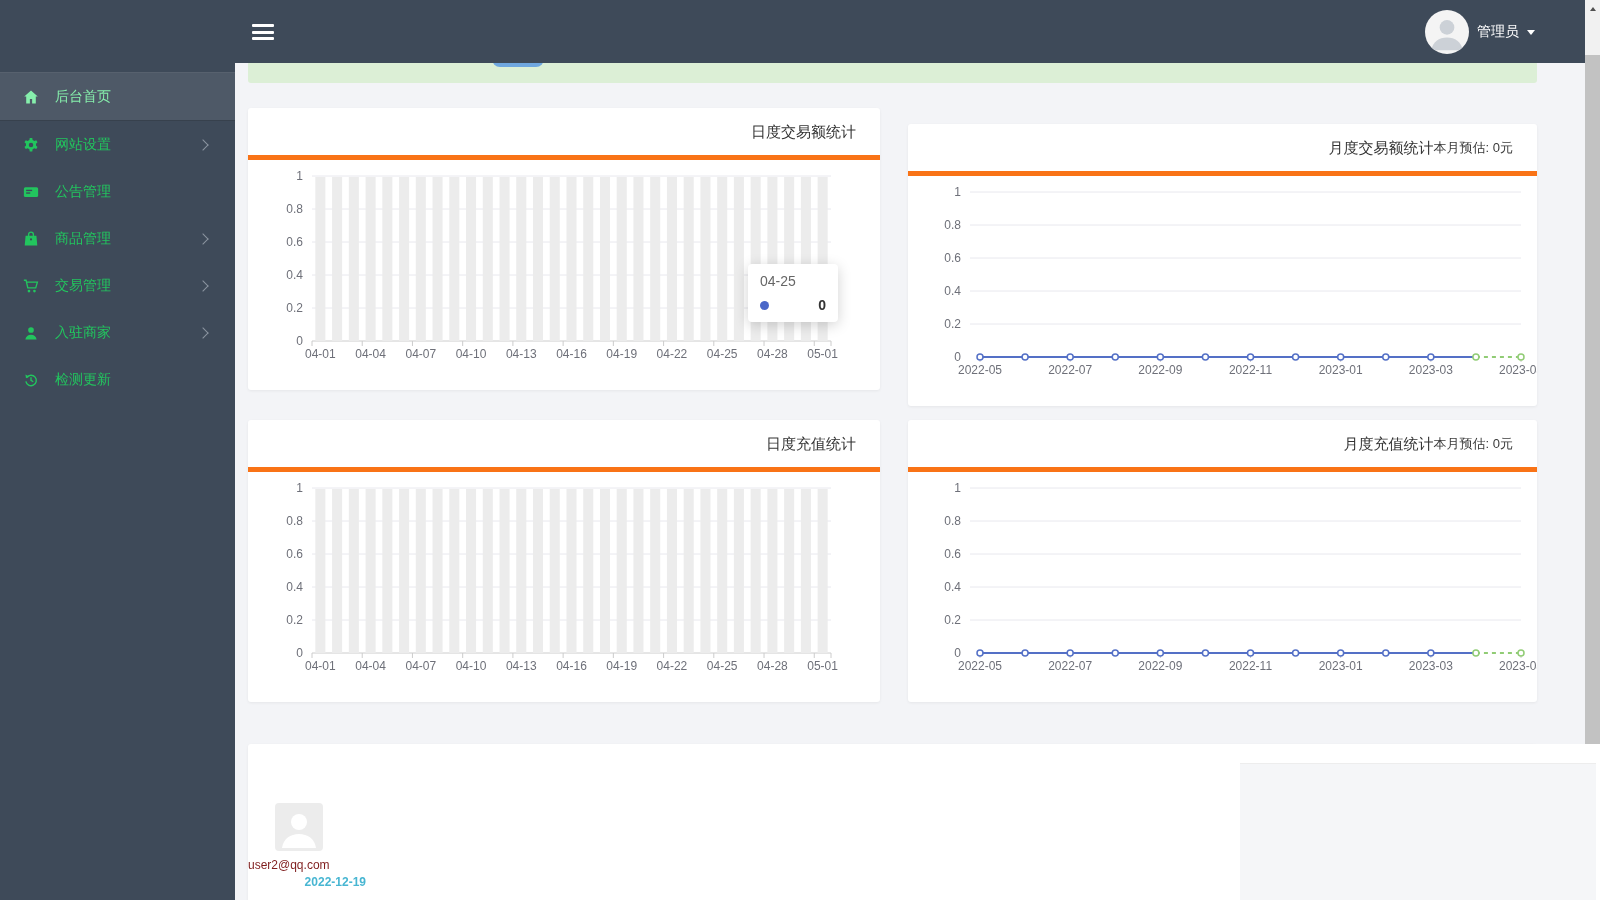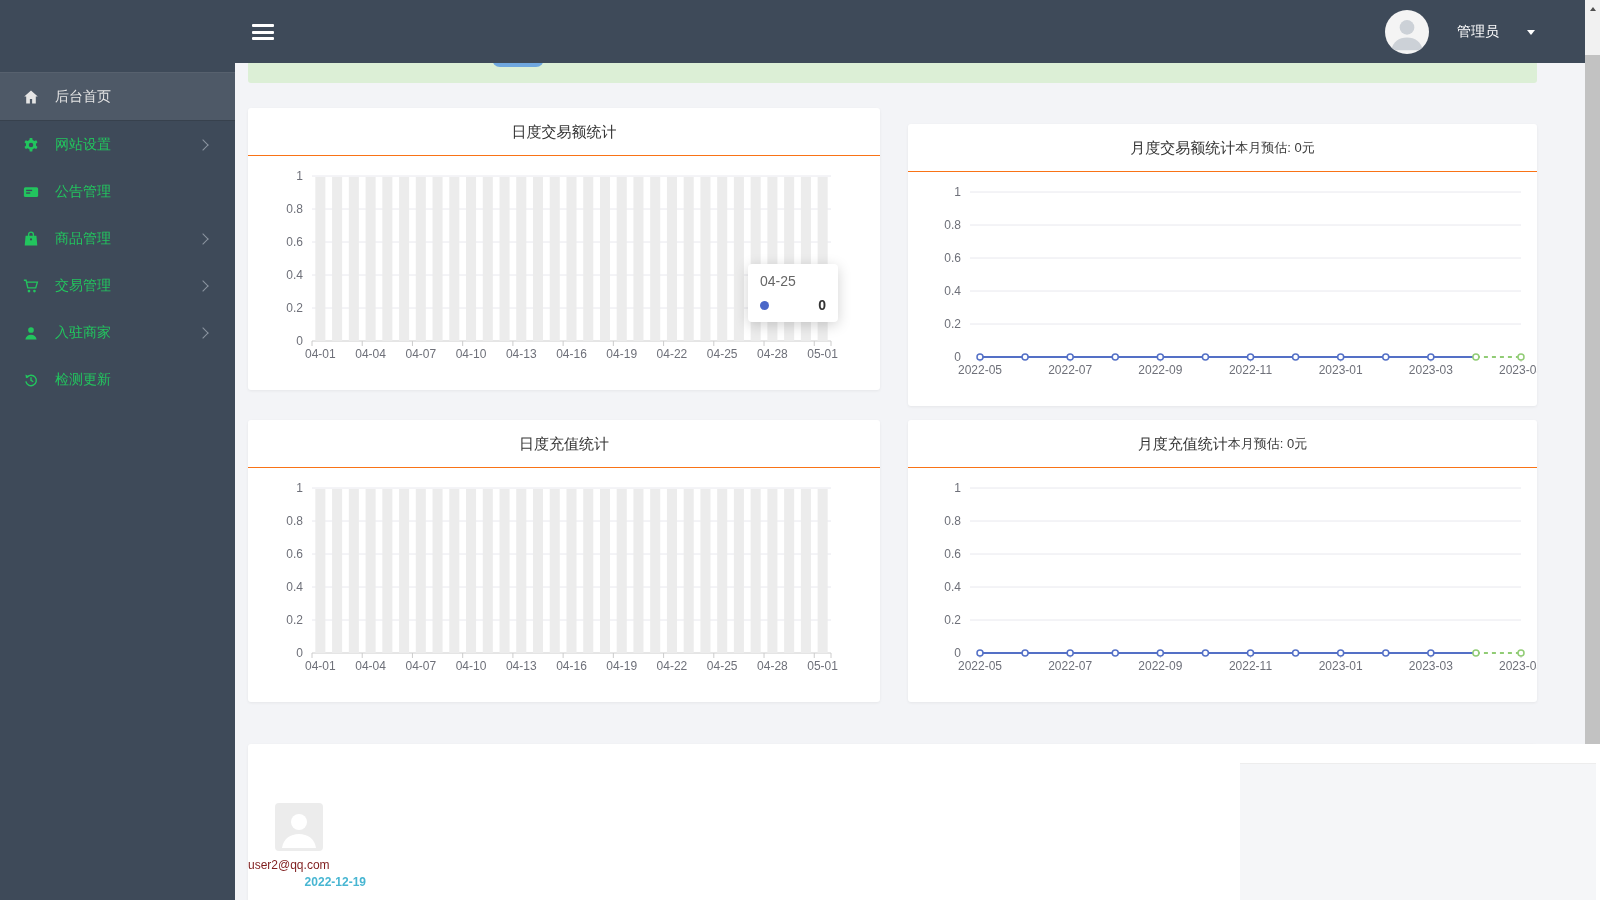--- a/index.html
+++ b/index.html
@@ -5,39 +5,39 @@
   html,body{margin:0;padding:0;}
   body{
     position:relative;width:1600px;height:900px;overflow:hidden;
     background:#f3f4f7;font-family:"Liberation Sans","DejaVu Sans",sans-serif;
     -webkit-font-smoothing:antialiased;
   }
   
   .topbar{position:absolute;left:235px;top:0;width:1365px;height:63px;background:#3e4a59;z-index:20;}
   .hamburger{position:absolute;left:17px;top:24px;width:22px;height:16px;cursor:pointer;}
   .hamburger span{display:block;width:22px;height:3px;background:#fff;margin-bottom:3.5px;border-radius:1px;}
-  .user-area{position:absolute;right:65px;top:0;height:63px;display:flex;align-items:center;gap:28px;cursor:pointer;}
+  .user-area{position:absolute;right:65px;top:0;height:63px;display:flex;align-items:center;gap:8px;cursor:pointer;}
   .avatar-circle{width:44px;height:44px;border-radius:50%;background:#f4f4f4;overflow:hidden;position:relative;}
   .user-name{color:#fff;font-size:14px;}
   .caret-down{width:0;height:0;border-left:4.5px solid transparent;border-right:4.5px solid transparent;border-top:5px solid #fff;margin-top:2px;}
   
   .sidebar{position:absolute;left:0;top:0;width:235px;height:900px;background:#3e4a59;z-index:21;}
   .menu{position:absolute;top:72px;left:0;width:235px;}
   .menu-item{position:relative;height:47px;display:flex;align-items:center;color:#22c55e;font-size:14px;cursor:pointer;}
   .menu-item .mi-icon{position:absolute;left:22px;width:18px;height:18px;display:flex;align-items:center;}
   .menu-item .mi-label{position:absolute;left:55px;}
   .menu-item .chev{position:absolute;right:28px;width:7px;height:7px;border-top:1.5px solid #8b95a1;border-right:1.5px solid #8b95a1;transform:rotate(45deg);}
-  .menu-item.active{background:#4e5967;color:#e5e5e5;border-top:1px solid #57616e;border-bottom:1px solid #37414d;}
+  .menu-item.active{background:#4e5967;color:#86efac;border-top:1px solid #57616e;border-bottom:1px solid #37414d;}
   .mi-icon svg{width:18px;height:18px;}
   
   .alert-green{position:absolute;left:248px;top:61px;width:1289px;height:22px;background:#dcefd6;border-radius:3px;z-index:2;}
   .hidden-btn{position:absolute;left:492px;top:50px;width:52px;height:17px;background:#6fa7df;border-radius:8px;z-index:3;}
   
   .card{position:absolute;background:#fff;border-radius:3px;box-shadow:0 1px 3px rgba(0,0,0,.06);z-index:1;}
-  .card-hd{height:47px;line-height:47px;padding:0 24px;border-bottom:1px solid #f97316;display:flex;justify-content:center;align-items:center;}
+  .card-hd{height:47px;line-height:47px;padding:0 24px;border-bottom:5px solid #f97316;display:flex;justify-content:flex-end;align-items:center;}
   .card-title{font-size:15px;color:#333;}
   .estimate{font-size:13px;color:#3a3a3a;}
   .chart-wrap{position:absolute;left:0;top:47px;}
   .chart-wrap svg{display:block;}
   svg text{font-family:"Liberation Sans","DejaVu Sans",sans-serif;}
   
   .member-hd{height:48px;line-height:48px;padding:0 24px;border-bottom:1px solid #f1f1f1;font-size:16px;color:#333;}
   .member-avatar{position:absolute;left:27px;top:59px;width:48px;height:48px;border-radius:4px;background:#ececec;overflow:hidden;}
   .member-email{position:absolute;left:0;top:114px;width:102px;text-align:left;font-size:12px;color:#7f1d1d;}
   .member-date{position:absolute;left:16px;top:131px;width:102px;text-align:right;font-size:12px;color:#48b6d2;cursor:pointer;font-weight:bold;}

